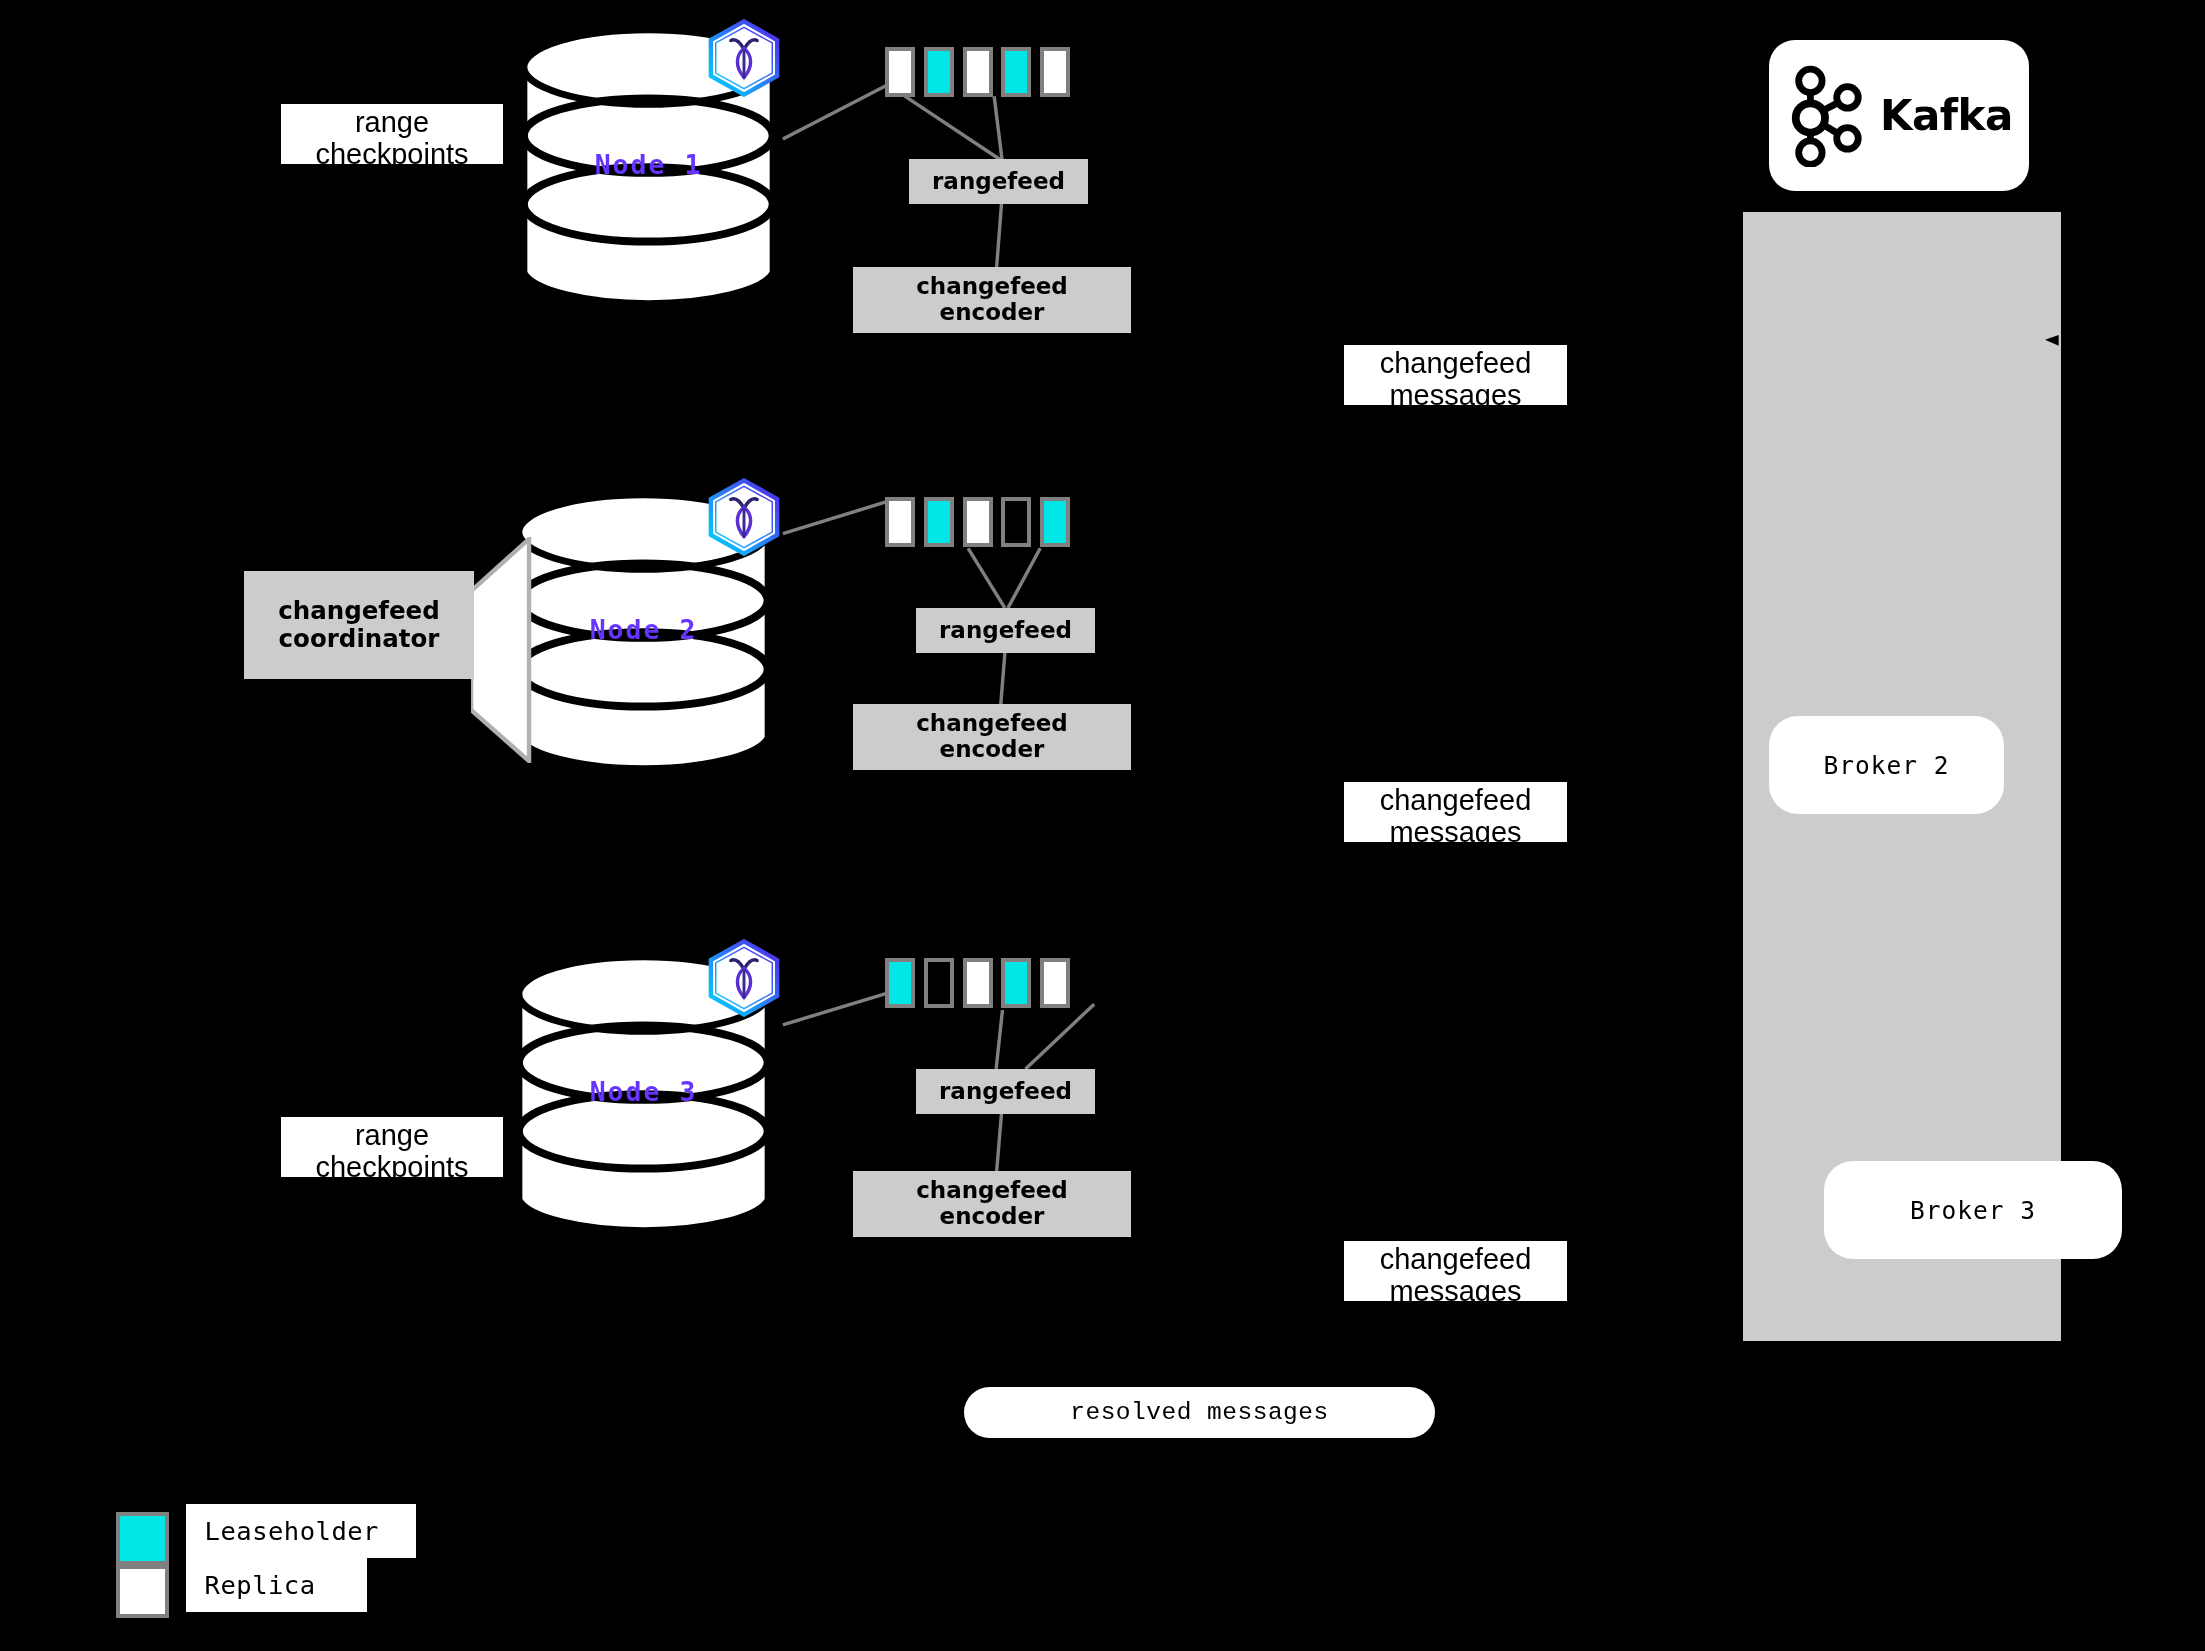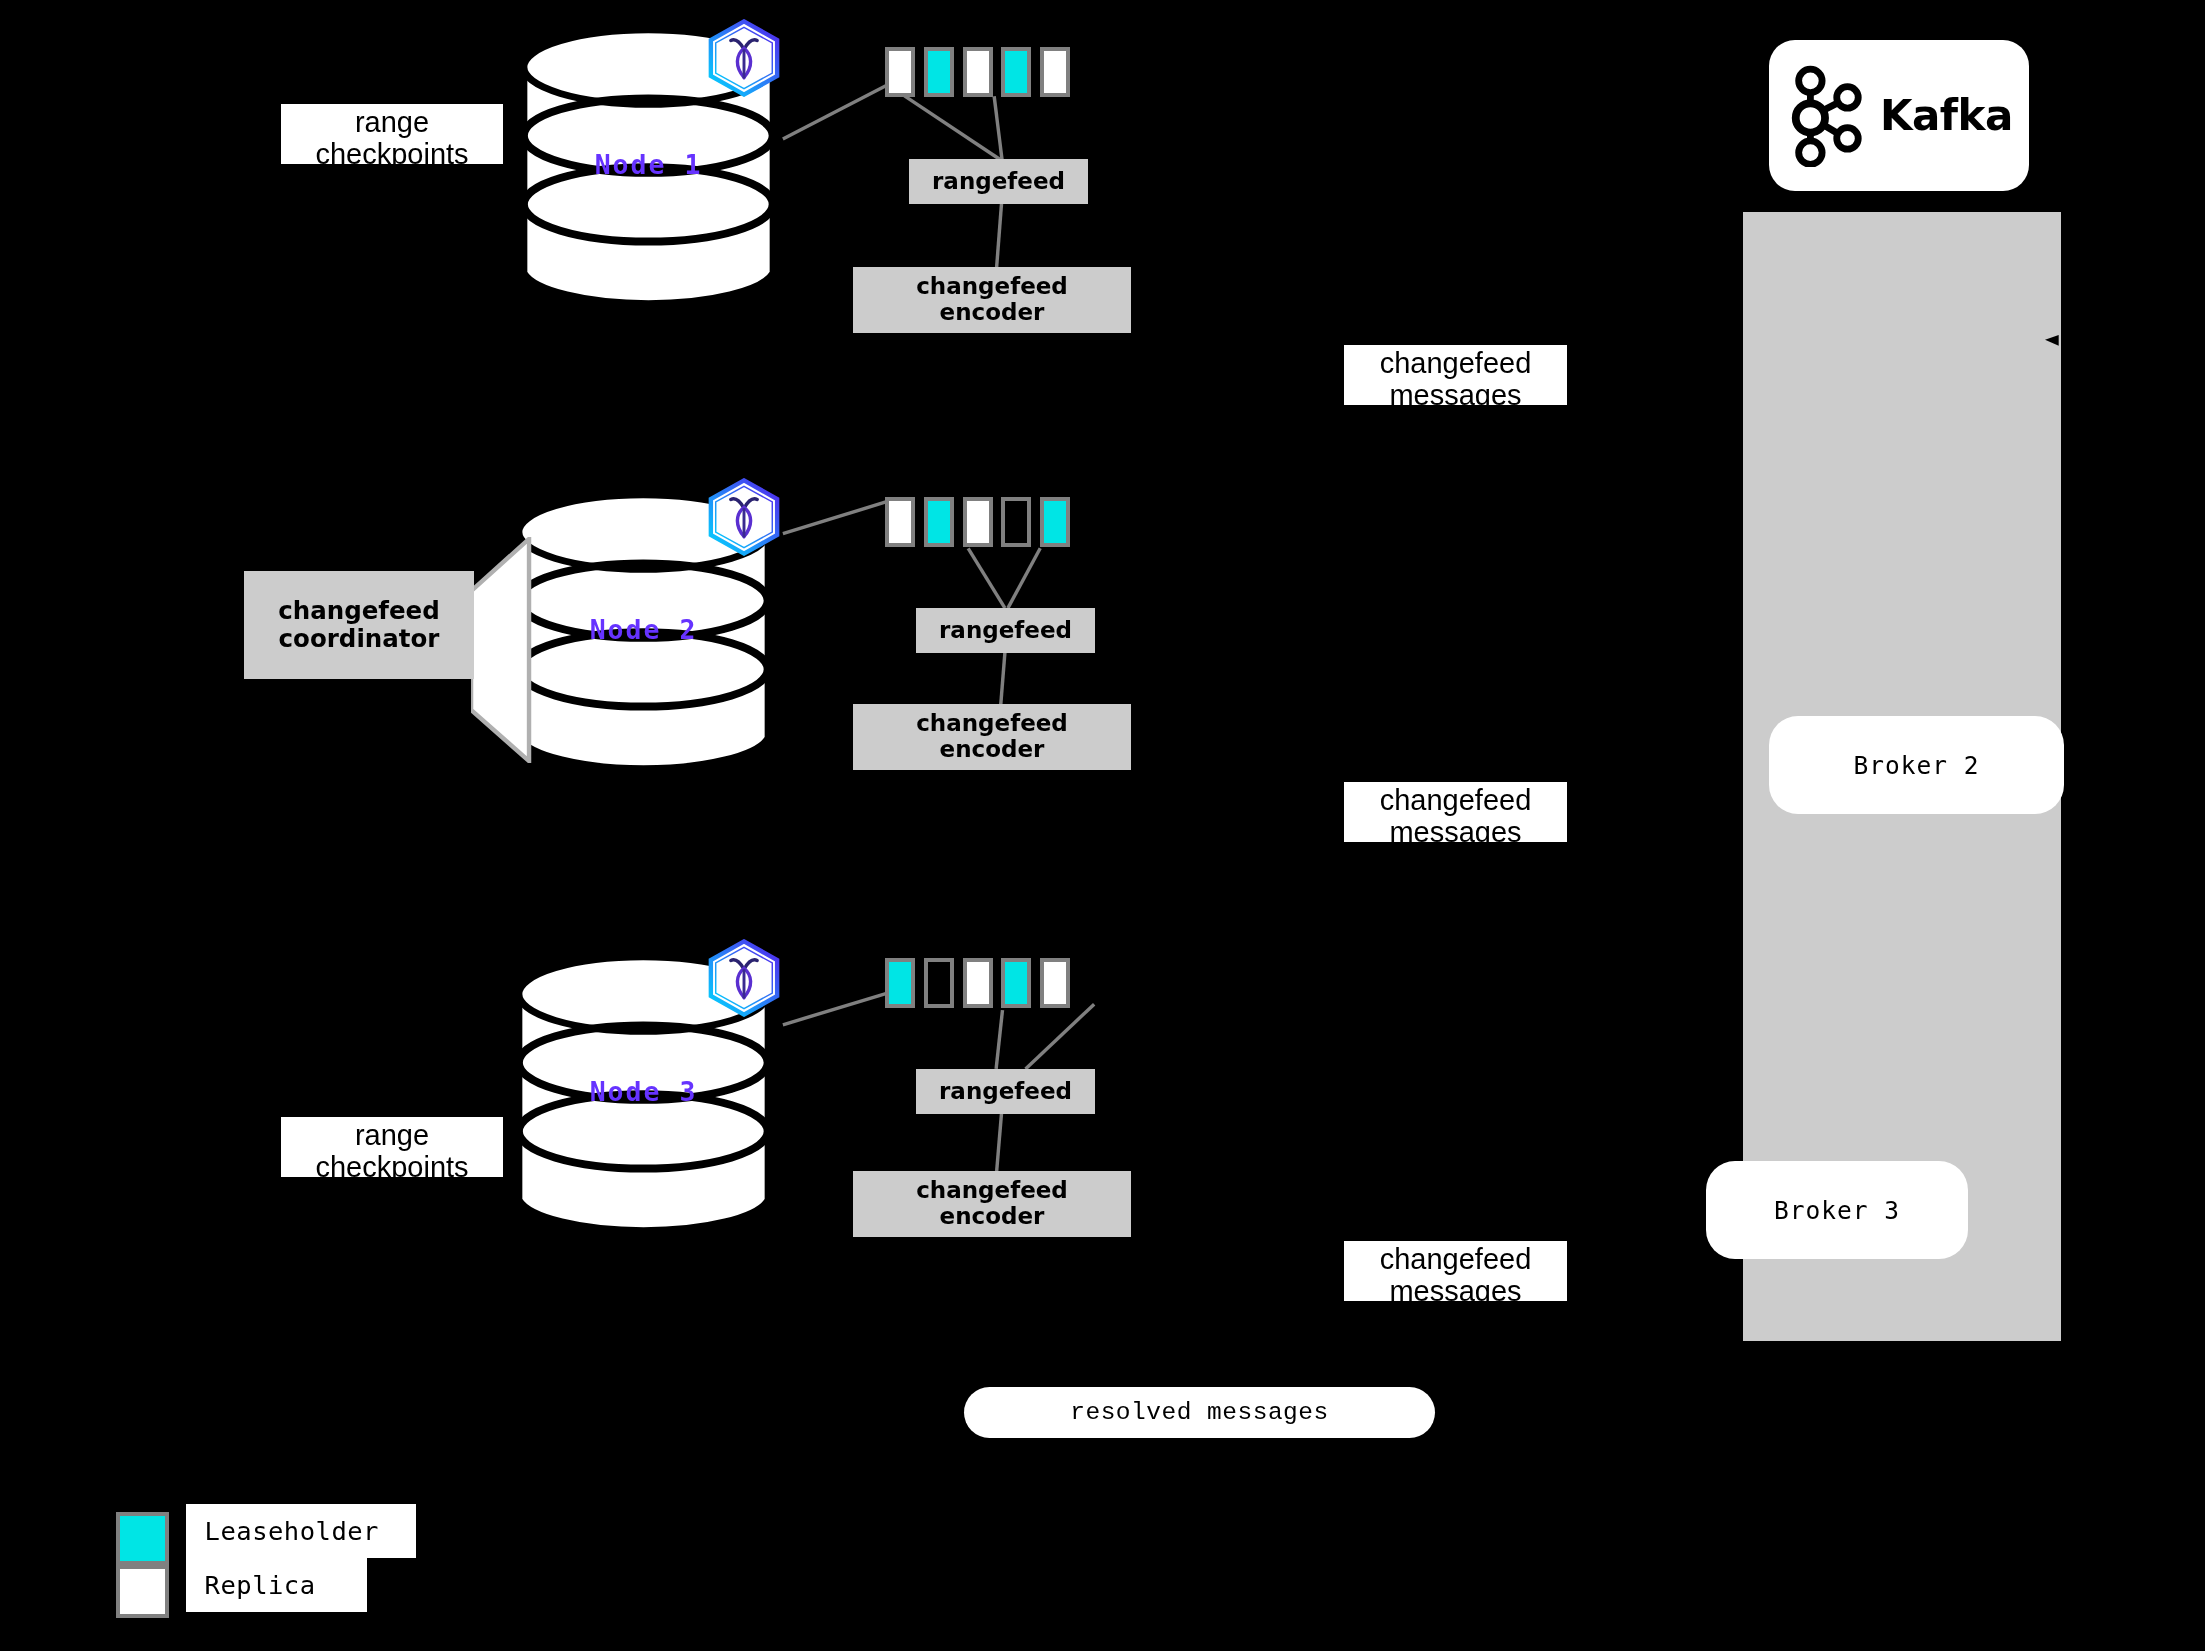--- a/index.html
+++ b/index.html
@@ -229,24 +229,24 @@
       </g>
       <circle cx="52" cy="34" r="24" fill="#fff" stroke="#000" stroke-width="14"></circle>
       <circle cx="52" cy="110" r="30" fill="#fff" stroke="#000" stroke-width="16"></circle>
       <circle cx="52" cy="181" r="24" fill="#fff" stroke="#000" stroke-width="14"></circle>
       <circle cx="128" cy="68" r="22" fill="#fff" stroke="#000" stroke-width="14"></circle>
       <circle cx="128" cy="152" r="22" fill="#fff" stroke="#000" stroke-width="14"></circle>
     </svg>
     <span class="kafka-wordmark">Kafka</span>
   </div>
 
-  <div class="broker" style="left:1769px; top:716px; width:295px; height:98px;">
+  <div class="broker" style="left:1769px; top:716px; width:235px; height:98px;">
     <span>Broker 2</span>
   </div>
-  <div class="broker" style="left:1706px; top:1161px; width:262px; height:98px;">
+  <div class="broker" style="left:1824px; top:1161px; width:298px; height:98px;">
     <span>Broker 3</span>
   </div>
 
   <svg class="abs" style="left:2045px; top:333px; width:19.6px; height:19.6px;" viewBox="0 0 40 40">
     <polygon points="0,14 28,4 28,26" fill="#000000"></polygon>
   </svg>
 
   <div class="cylinder" style="left:520px; top:23px; width:257px; height:294px;">
     <svg class="cyl-svg" viewBox="0 0 525 600" preserveAspectRatio="none">
       <path d="M8,90 L8,510 A 258,75 0 0 0 517,510 L517,90 Z" fill="#ffffff" stroke="#000000" stroke-width="14"></path>

